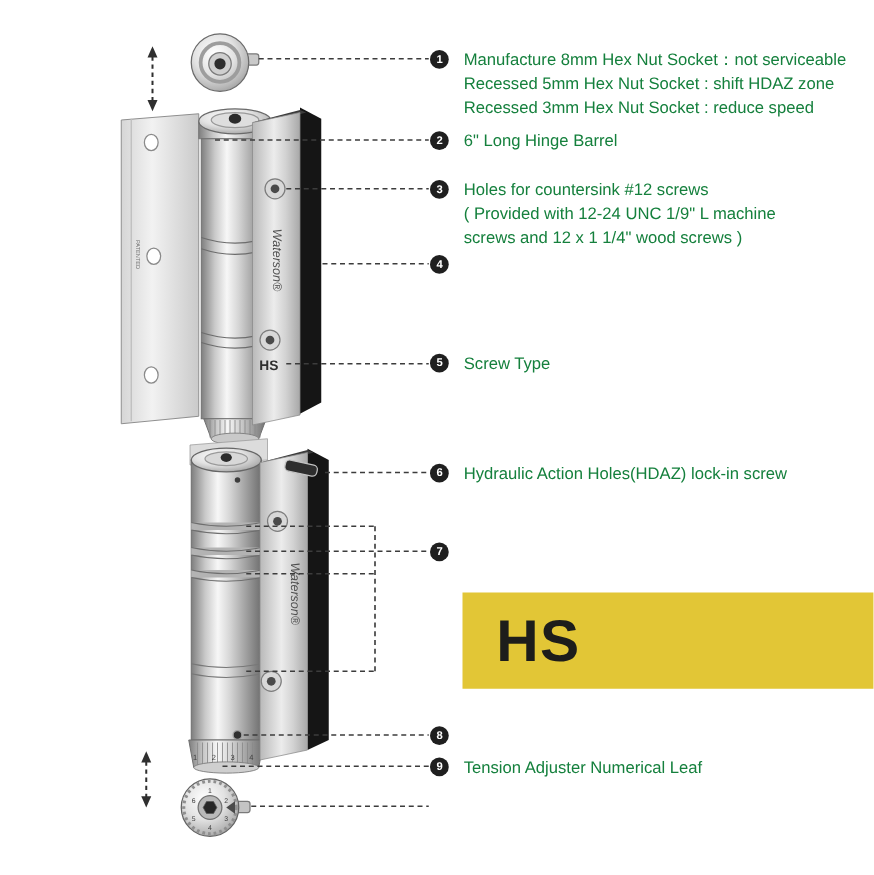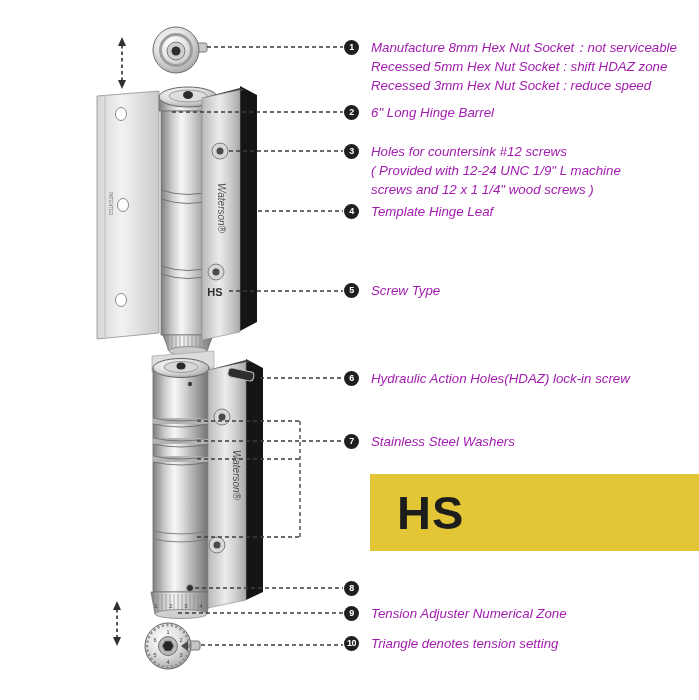--- a/index.html
+++ b/index.html
@@ -3,21 +3,21 @@
 <meta charset="utf-8">
 <style>
   html,body{margin:0;padding:0;background:#ffffff;}
   #stage{position:relative;width:699px;height:700px;background:#fff;overflow:hidden;
          font-family:"Liberation Sans", sans-serif;}
   #art{position:absolute;left:0;top:0;}
   .callout{position:absolute;left:344px;display:flex;align-items:flex-start;gap:12px;}
   .callout .num{flex:0 0 auto;width:15px;height:15px;margin-top:2px;border-radius:50%;
     background:#1f1f1f;color:#fff;font-size:9px;font-weight:bold;line-height:15px;
     text-align:center;letter-spacing:-0.5px;}
-  .callout .txt{font-size:13.3px;line-height:19px;color:#a21caf;white-space:pre-line;font-style:italic;}
+  .callout .txt{font-size:13.3px;line-height:19px;color:#15803d;white-space:pre-line;}
   #hs-badge{position:absolute;left:370px;top:474px;width:329px;height:77px;
     background:#e2c636;display:flex;align-items:center;padding-left:27px;box-sizing:border-box;}
   #hs-badge .lbl{font-size:47px;font-weight:bold;color:#1d1d1b;letter-spacing:1px;}
 </style>
 </head>
 <body>
 
 <div id="stage">
 
 <svg id="art" width="699" height="700" viewBox="0 0 699 700">
@@ -185,43 +185,37 @@
       <div class="txt">6" Long Hinge Barrel</div>
     </div>
 <div class="callout" style="top:142px">
       <span class="num">3</span>
       <div class="txt">Holes for countersink #12 screws
 ( Provided with 12-24 UNC 1/9" L machine
 screws and 12 x 1 1/4" wood screws )</div>
     </div>
 <div class="callout" style="top:202px">
       <span class="num">4</span>
-      <div class="txt">Template Hinge Leaf</div>
     </div>
 <div class="callout" style="top:281px">
       <span class="num">5</span>
       <div class="txt">Screw Type</div>
     </div>
 <div class="callout" style="top:369px">
       <span class="num">6</span>
       <div class="txt">Hydraulic Action Holes(HDAZ) lock-in screw</div>
     </div>
 <div class="callout" style="top:432px">
       <span class="num">7</span>
-      <div class="txt">Stainless Steel Washers</div>
     </div>
 <div class="callout" style="top:579px">
       <span class="num">8</span>
     </div>
 <div class="callout" style="top:604px">
       <span class="num">9</span>
-      <div class="txt">Tension Adjuster Numerical Zone</div>
-    </div>
-<div class="callout" style="top:634px">
-      <span class="num">10</span>
-      <div class="txt">Triangle denotes tension setting</div>
+      <div class="txt">Tension Adjuster Numerical Leaf</div>
     </div>
 
 <div id="hs-badge">
   <span class="lbl">HS</span>
 </div>
 
 </div>
 
 </body></html>

